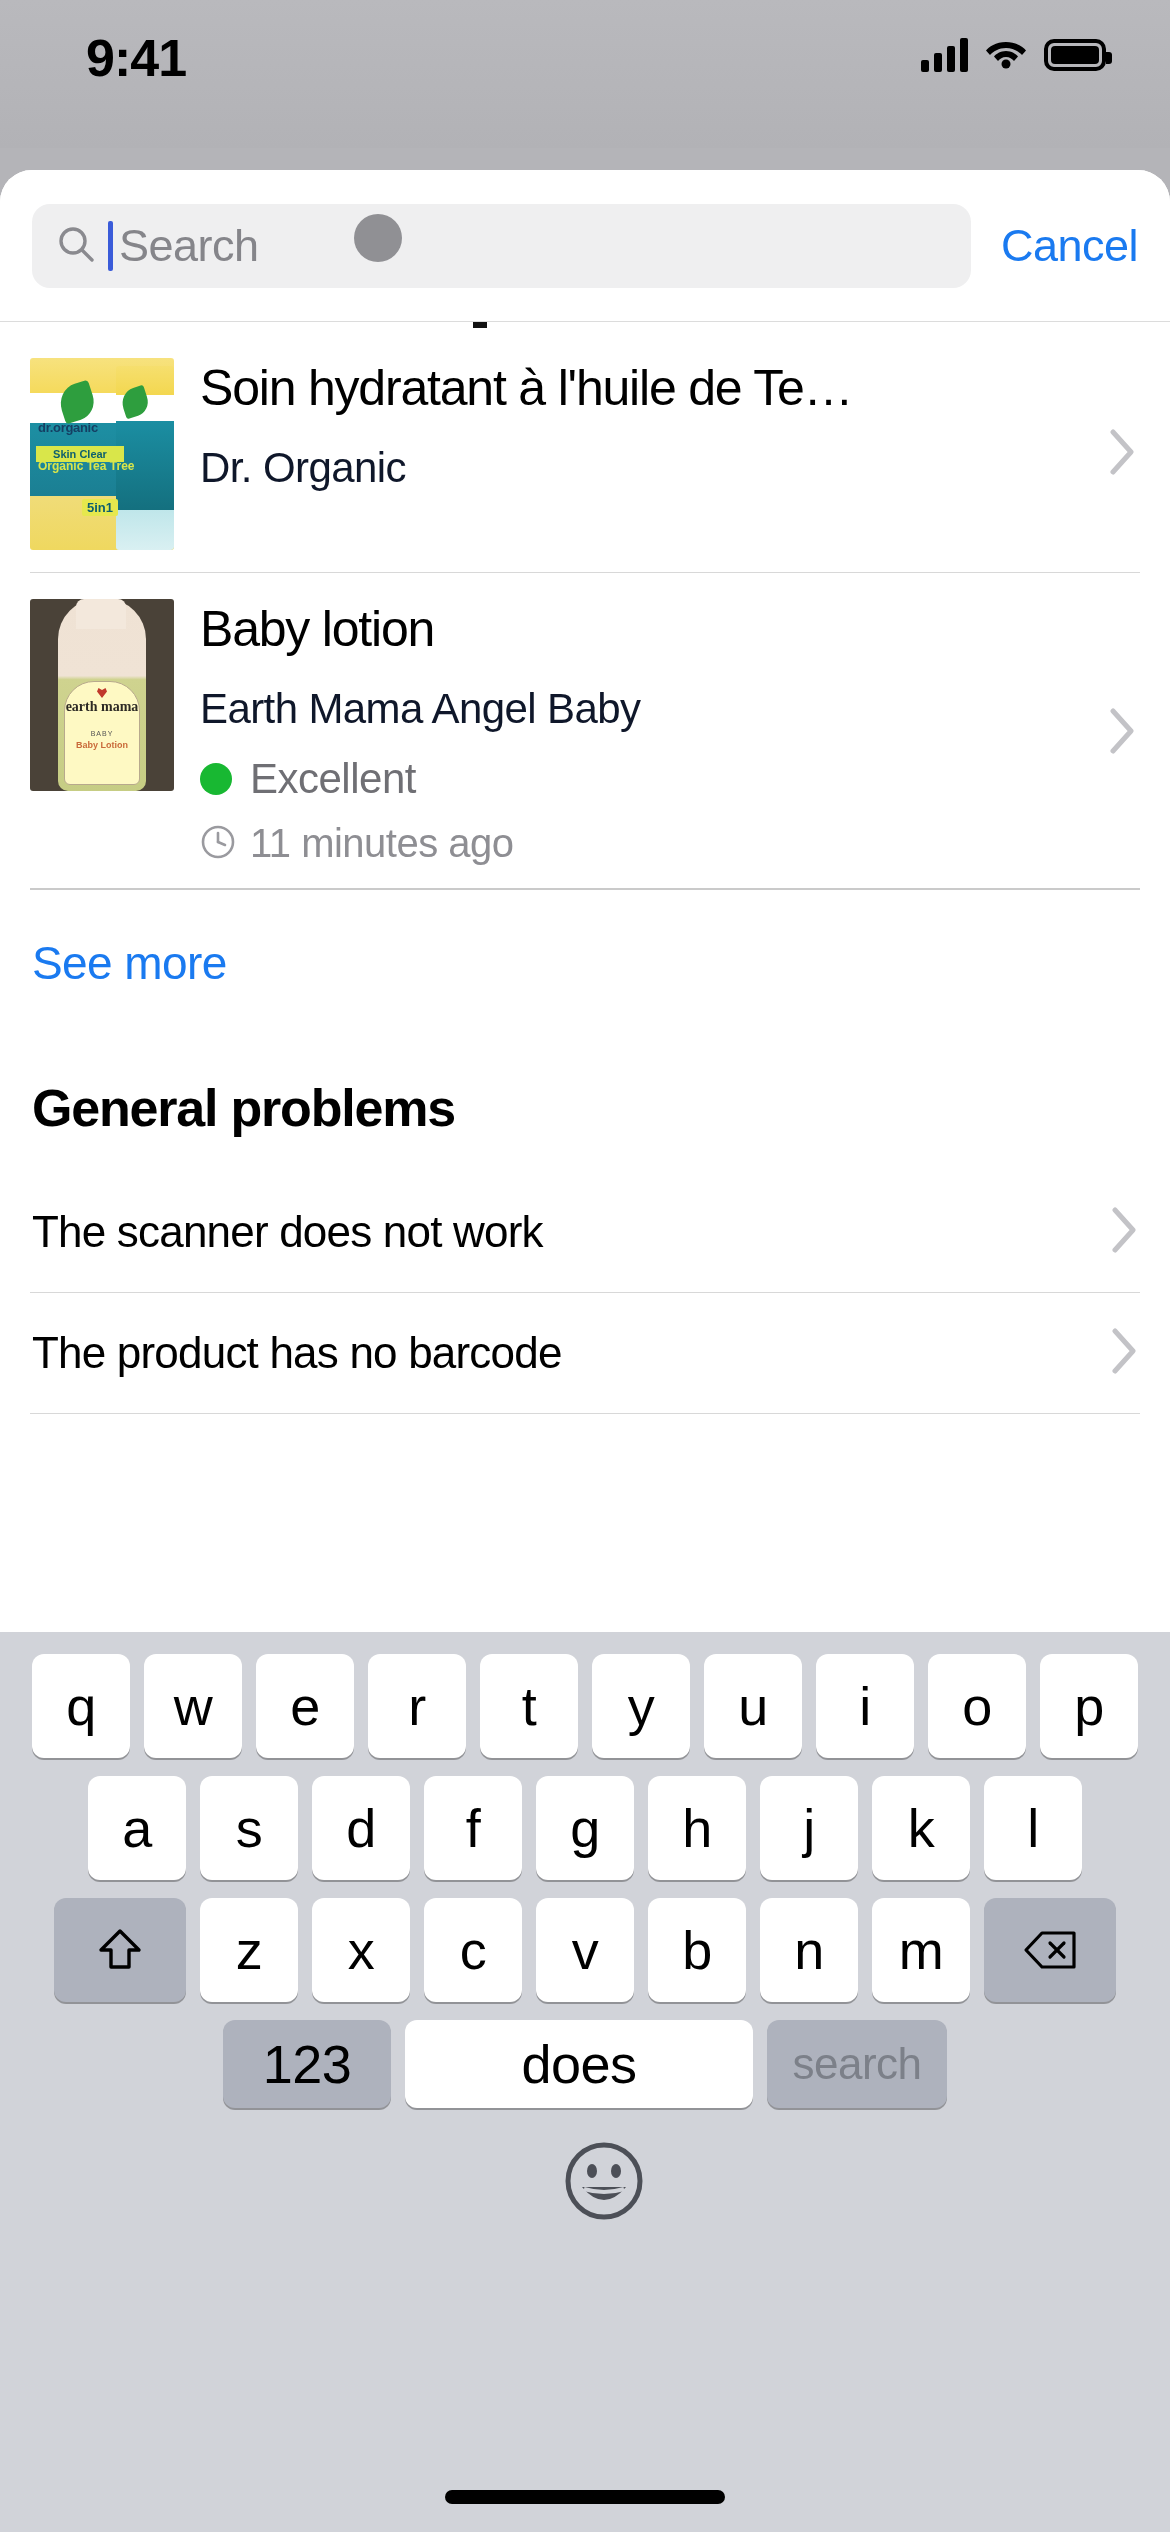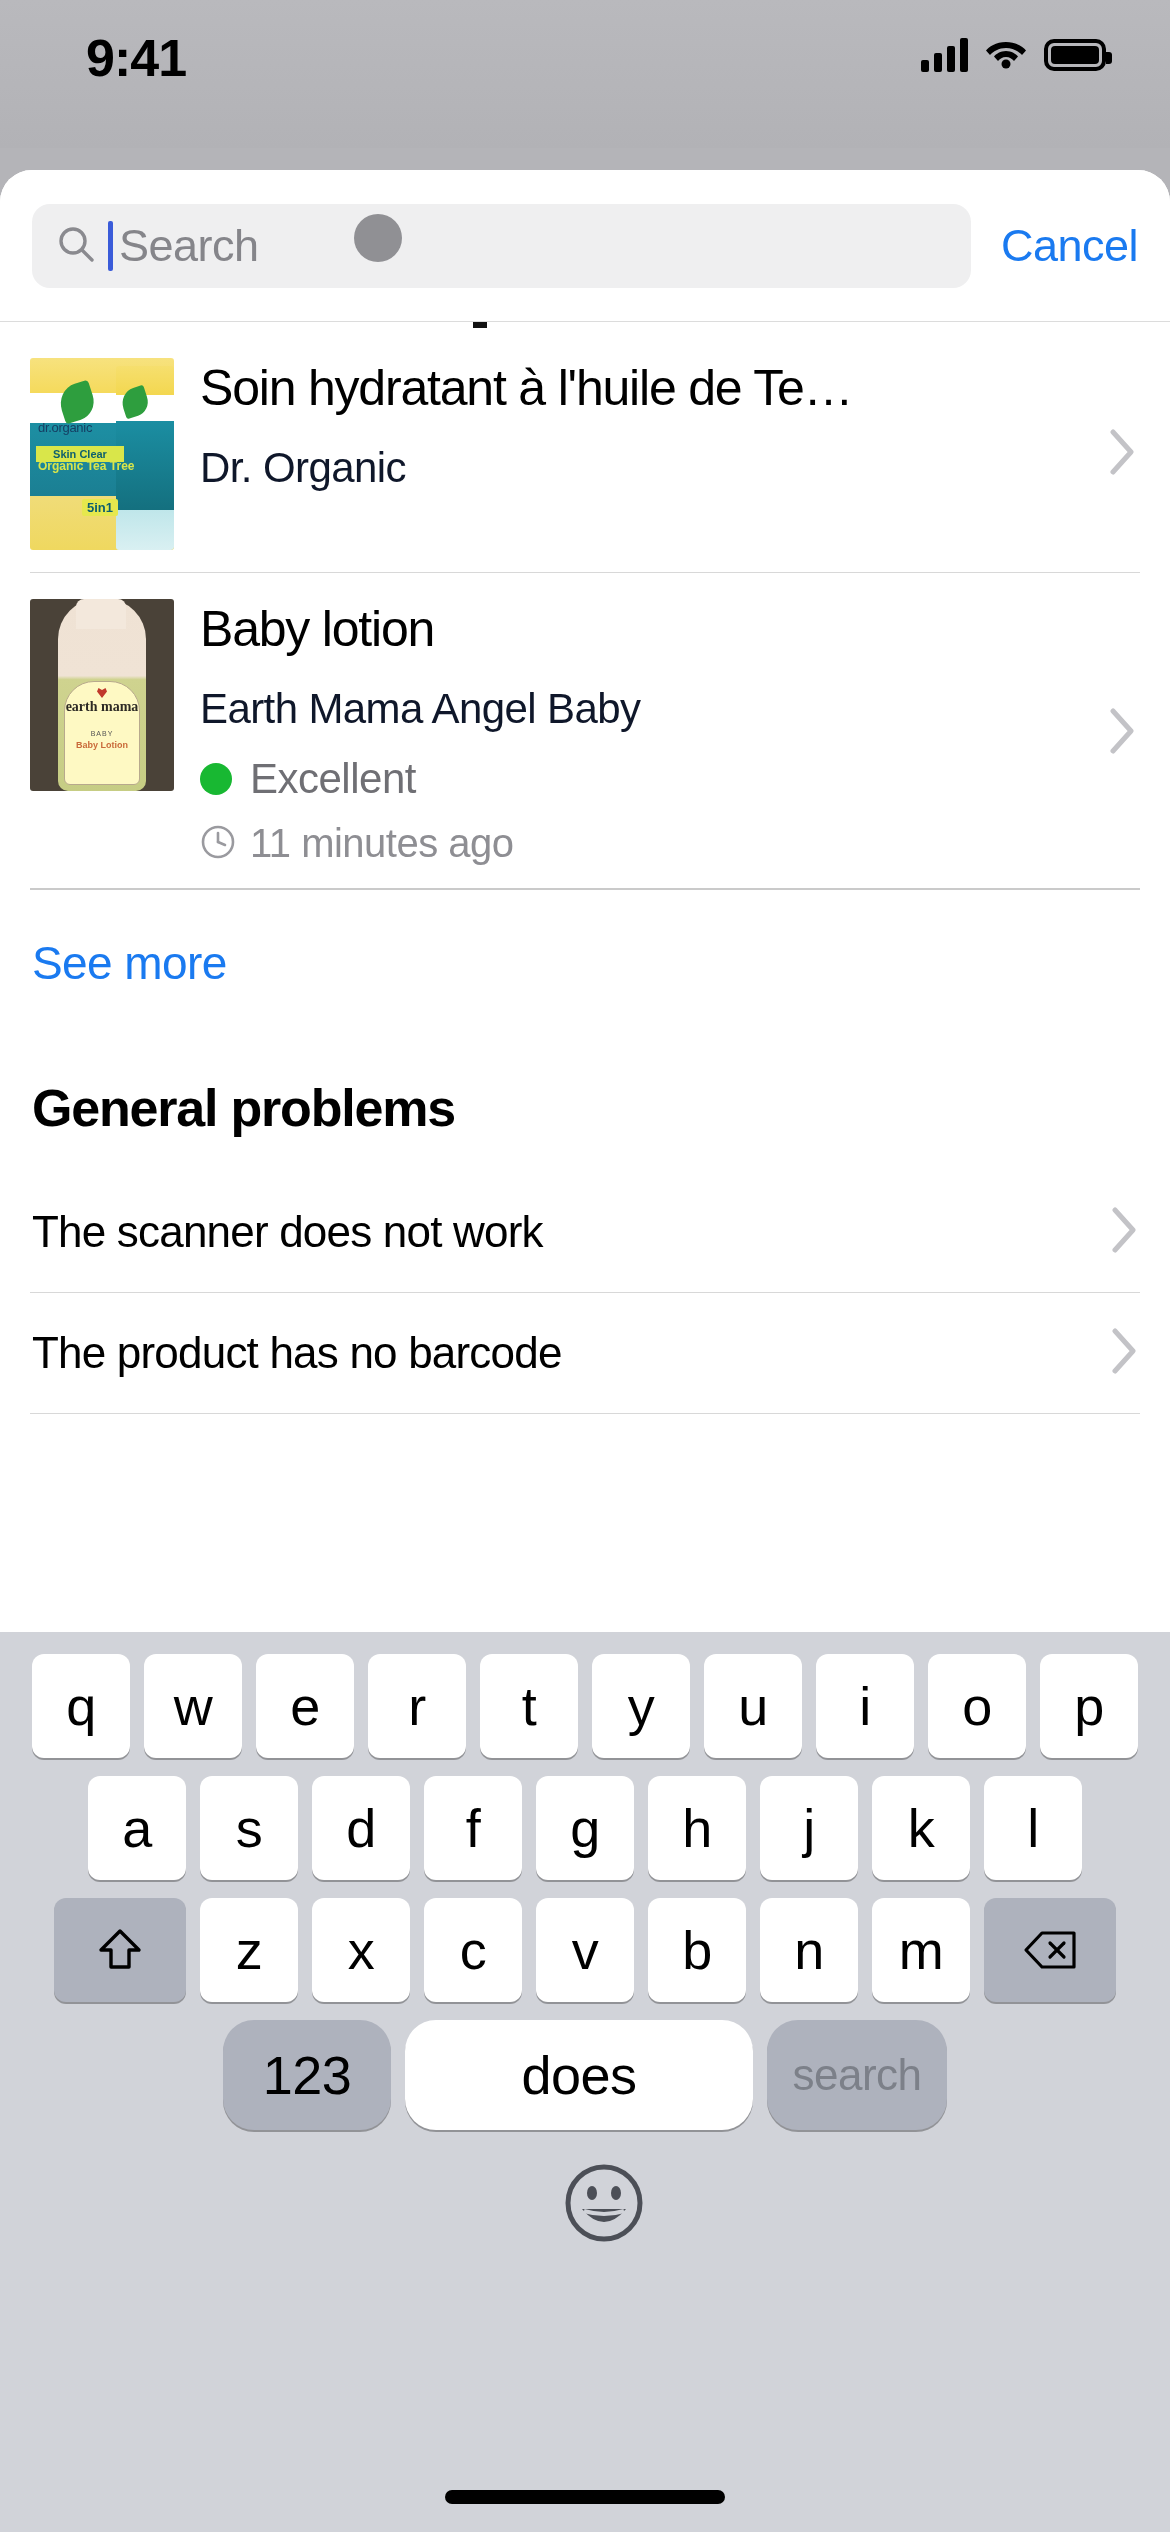--- a/index.html
+++ b/index.html
@@ -108,21 +108,21 @@
     position:absolute; left:30px; top:26px; width:34px; height:36px;
     background:#2e9e3e; border-radius:60% 10% 55% 10%;
     transform:rotate(-18deg);
   }
   .thumb-drorganic .leaf2{
     position:absolute; left:92px; top:30px; width:26px; height:28px;
     background:#2e9e3e; border-radius:60% 10% 55% 10%;
     transform:rotate(-18deg);
   }
   .thumb-drorganic .lbl-brand{
-    position:absolute; left:8px; top:62px; font-size:13px; font-weight:400;
+    position:absolute; left:8px; top:62px; font-size:13px; font-weight:700;
     color:#153f63; letter-spacing:-0.3px;
   }
   .thumb-drorganic .lbl-skin{
     position:absolute; left:6px; top:80px; width:88px; height:16px;
     background:#d9e64a; color:#0d5f6e; font-size:11px; font-weight:700;
     text-align:center; line-height:16px;margin-top:8px;
   }
   .thumb-drorganic .lbl-tea{
     position:absolute; left:8px; top:102px; font-size:12px; font-weight:700;
     color:#d9e64a; line-height:13px;
@@ -224,21 +224,21 @@
   }
   #krow1 .key{ width:98px; }
   #krow2 .key{ width:98px; }
   #krow3 .key.letter{ width:98px; }
   .key.fn{ background:#aeb2bd; }
   #key-shift{ width:132px; }
   #key-backspace{ width:132px; }
   #key-123{ width:168px; }
   #key-space{ width:348px; }
   #key-search{ width:180px; font-size:44px; color:#7c8089; }
-  #krow4 .key{ height:110px;border-radius:31px; }
+  #krow4 .key{ height:88px; }
   #key-emoji{
     background:none; box-shadow:none; width:90px; height:90px;
     margin-left:38px; margin-top:28px;
   }
   #krow5{ display:flex; align-items:center; }
   #home-indicator{
     position:absolute; left:50%; margin-left:-140px; bottom:28px;
     width:280px; height:14px; background:#000; border-radius:8px;
   }
 

